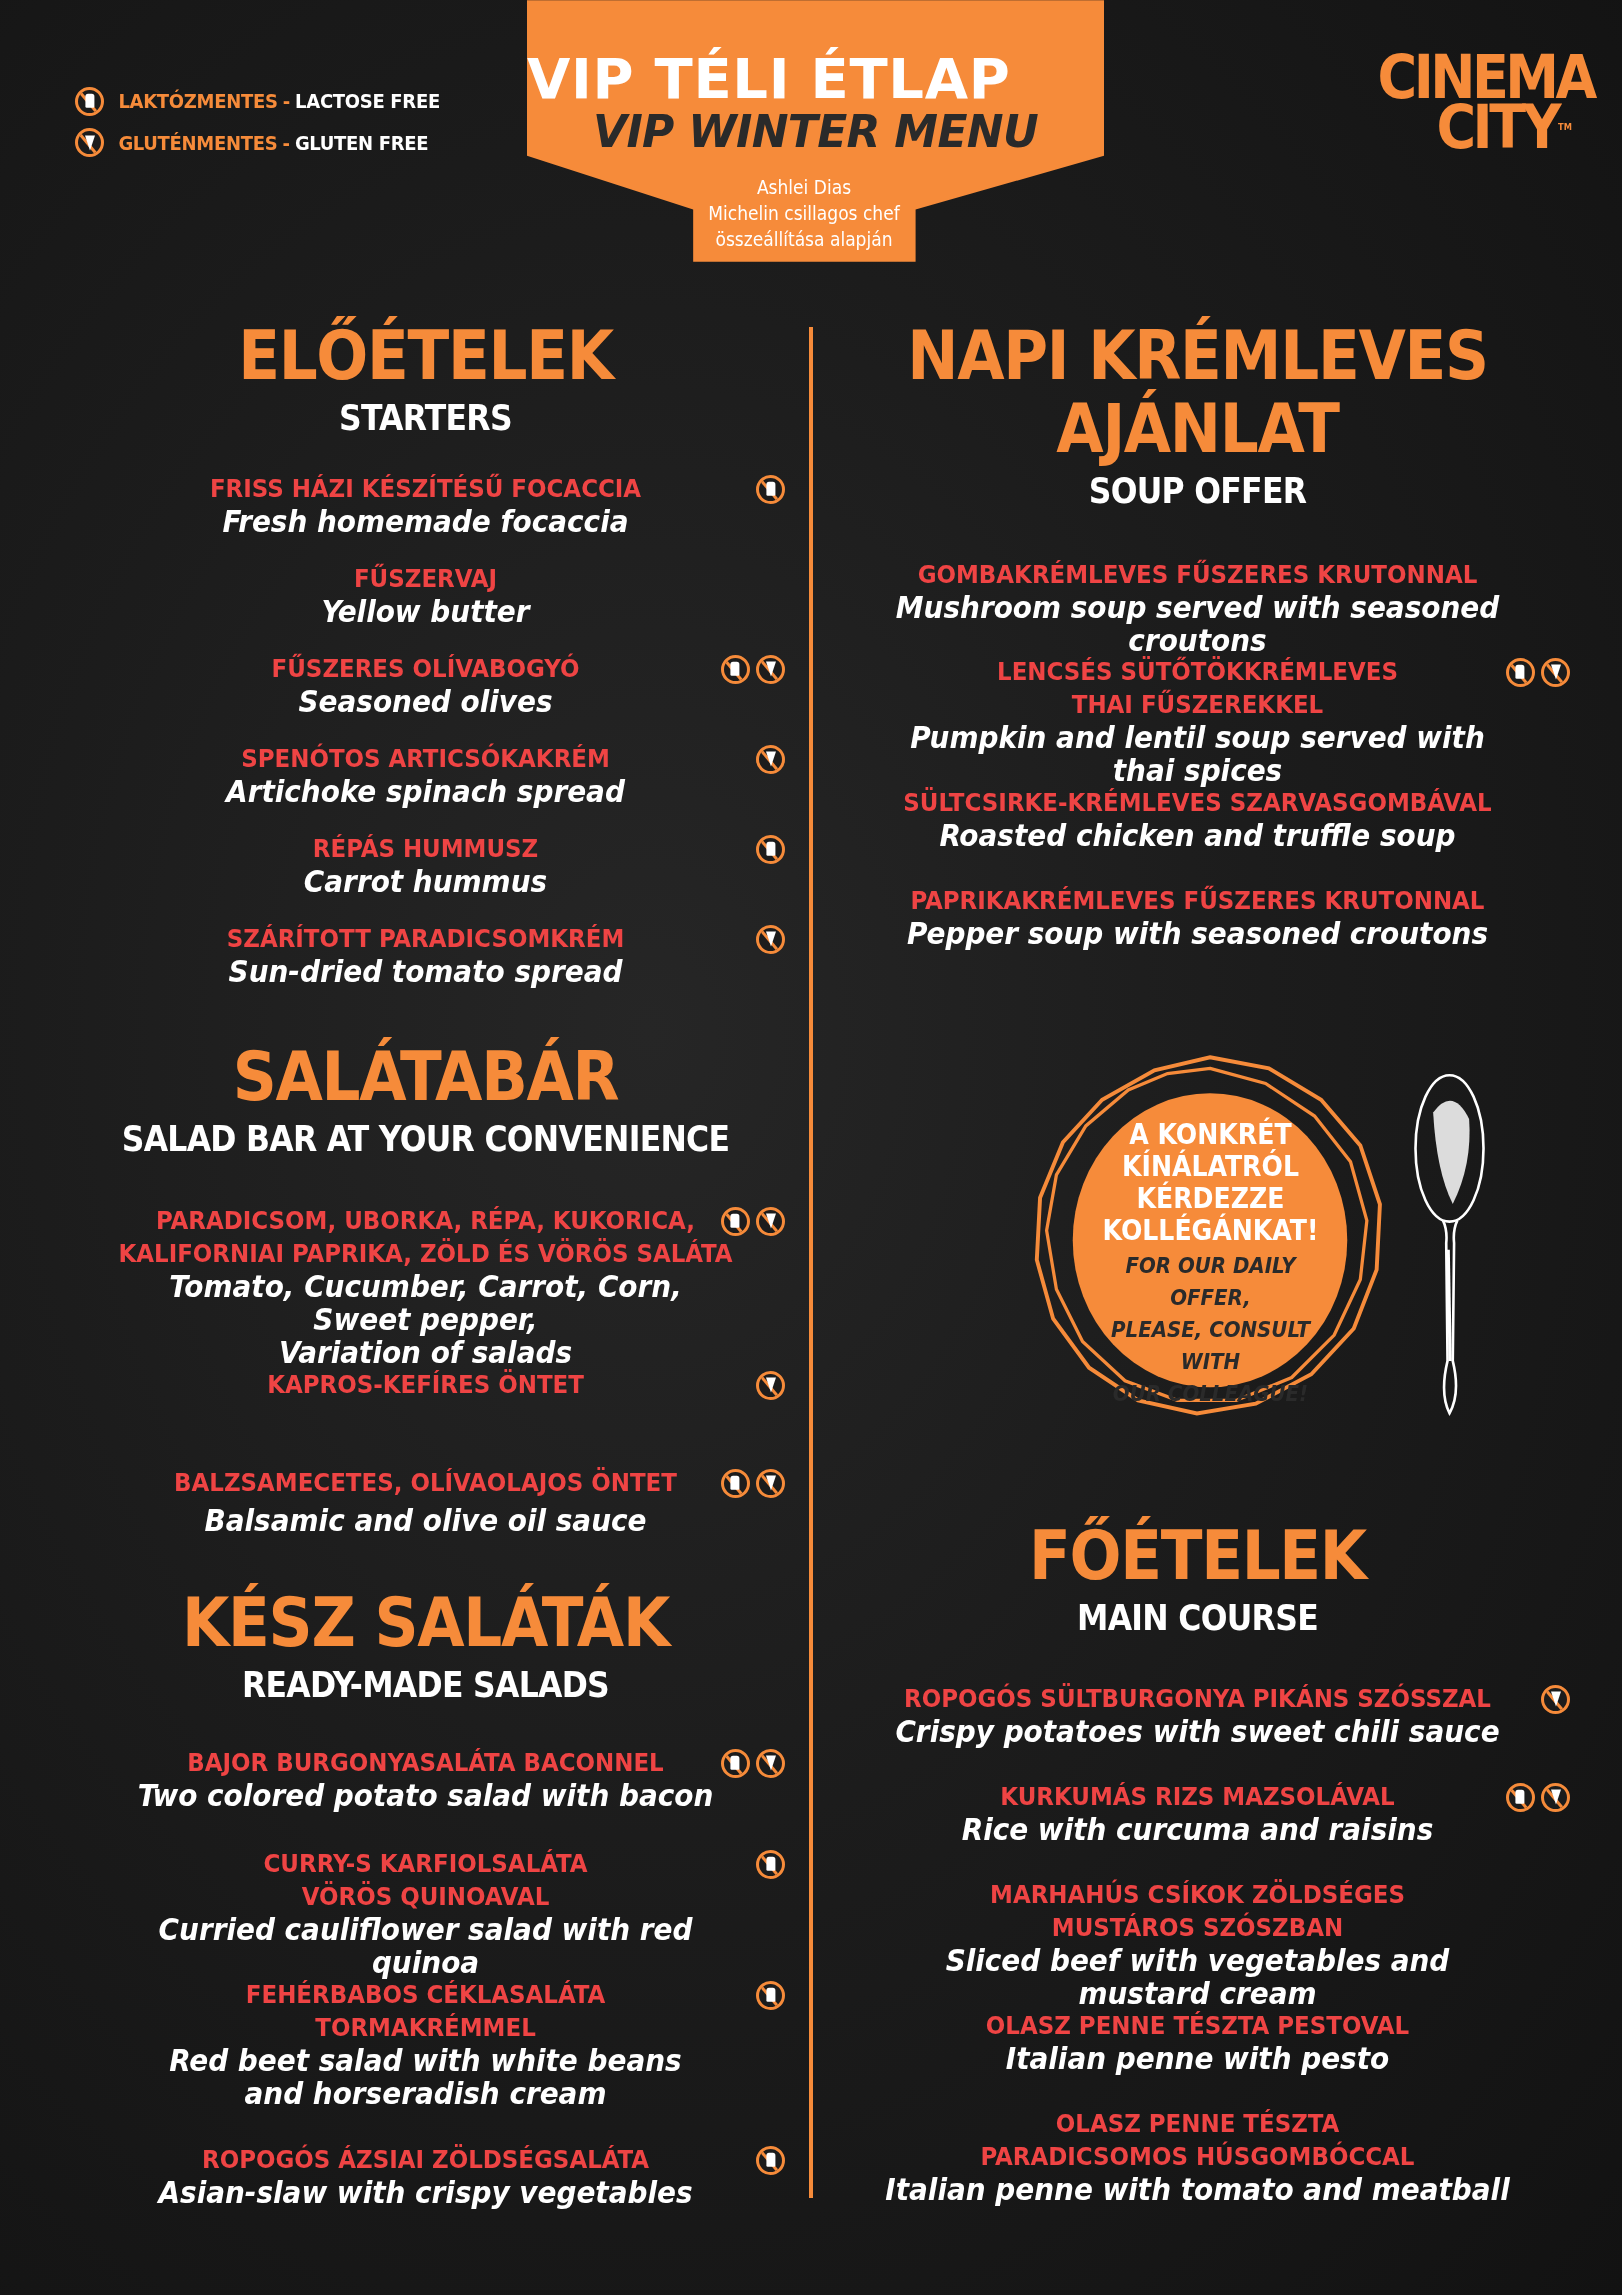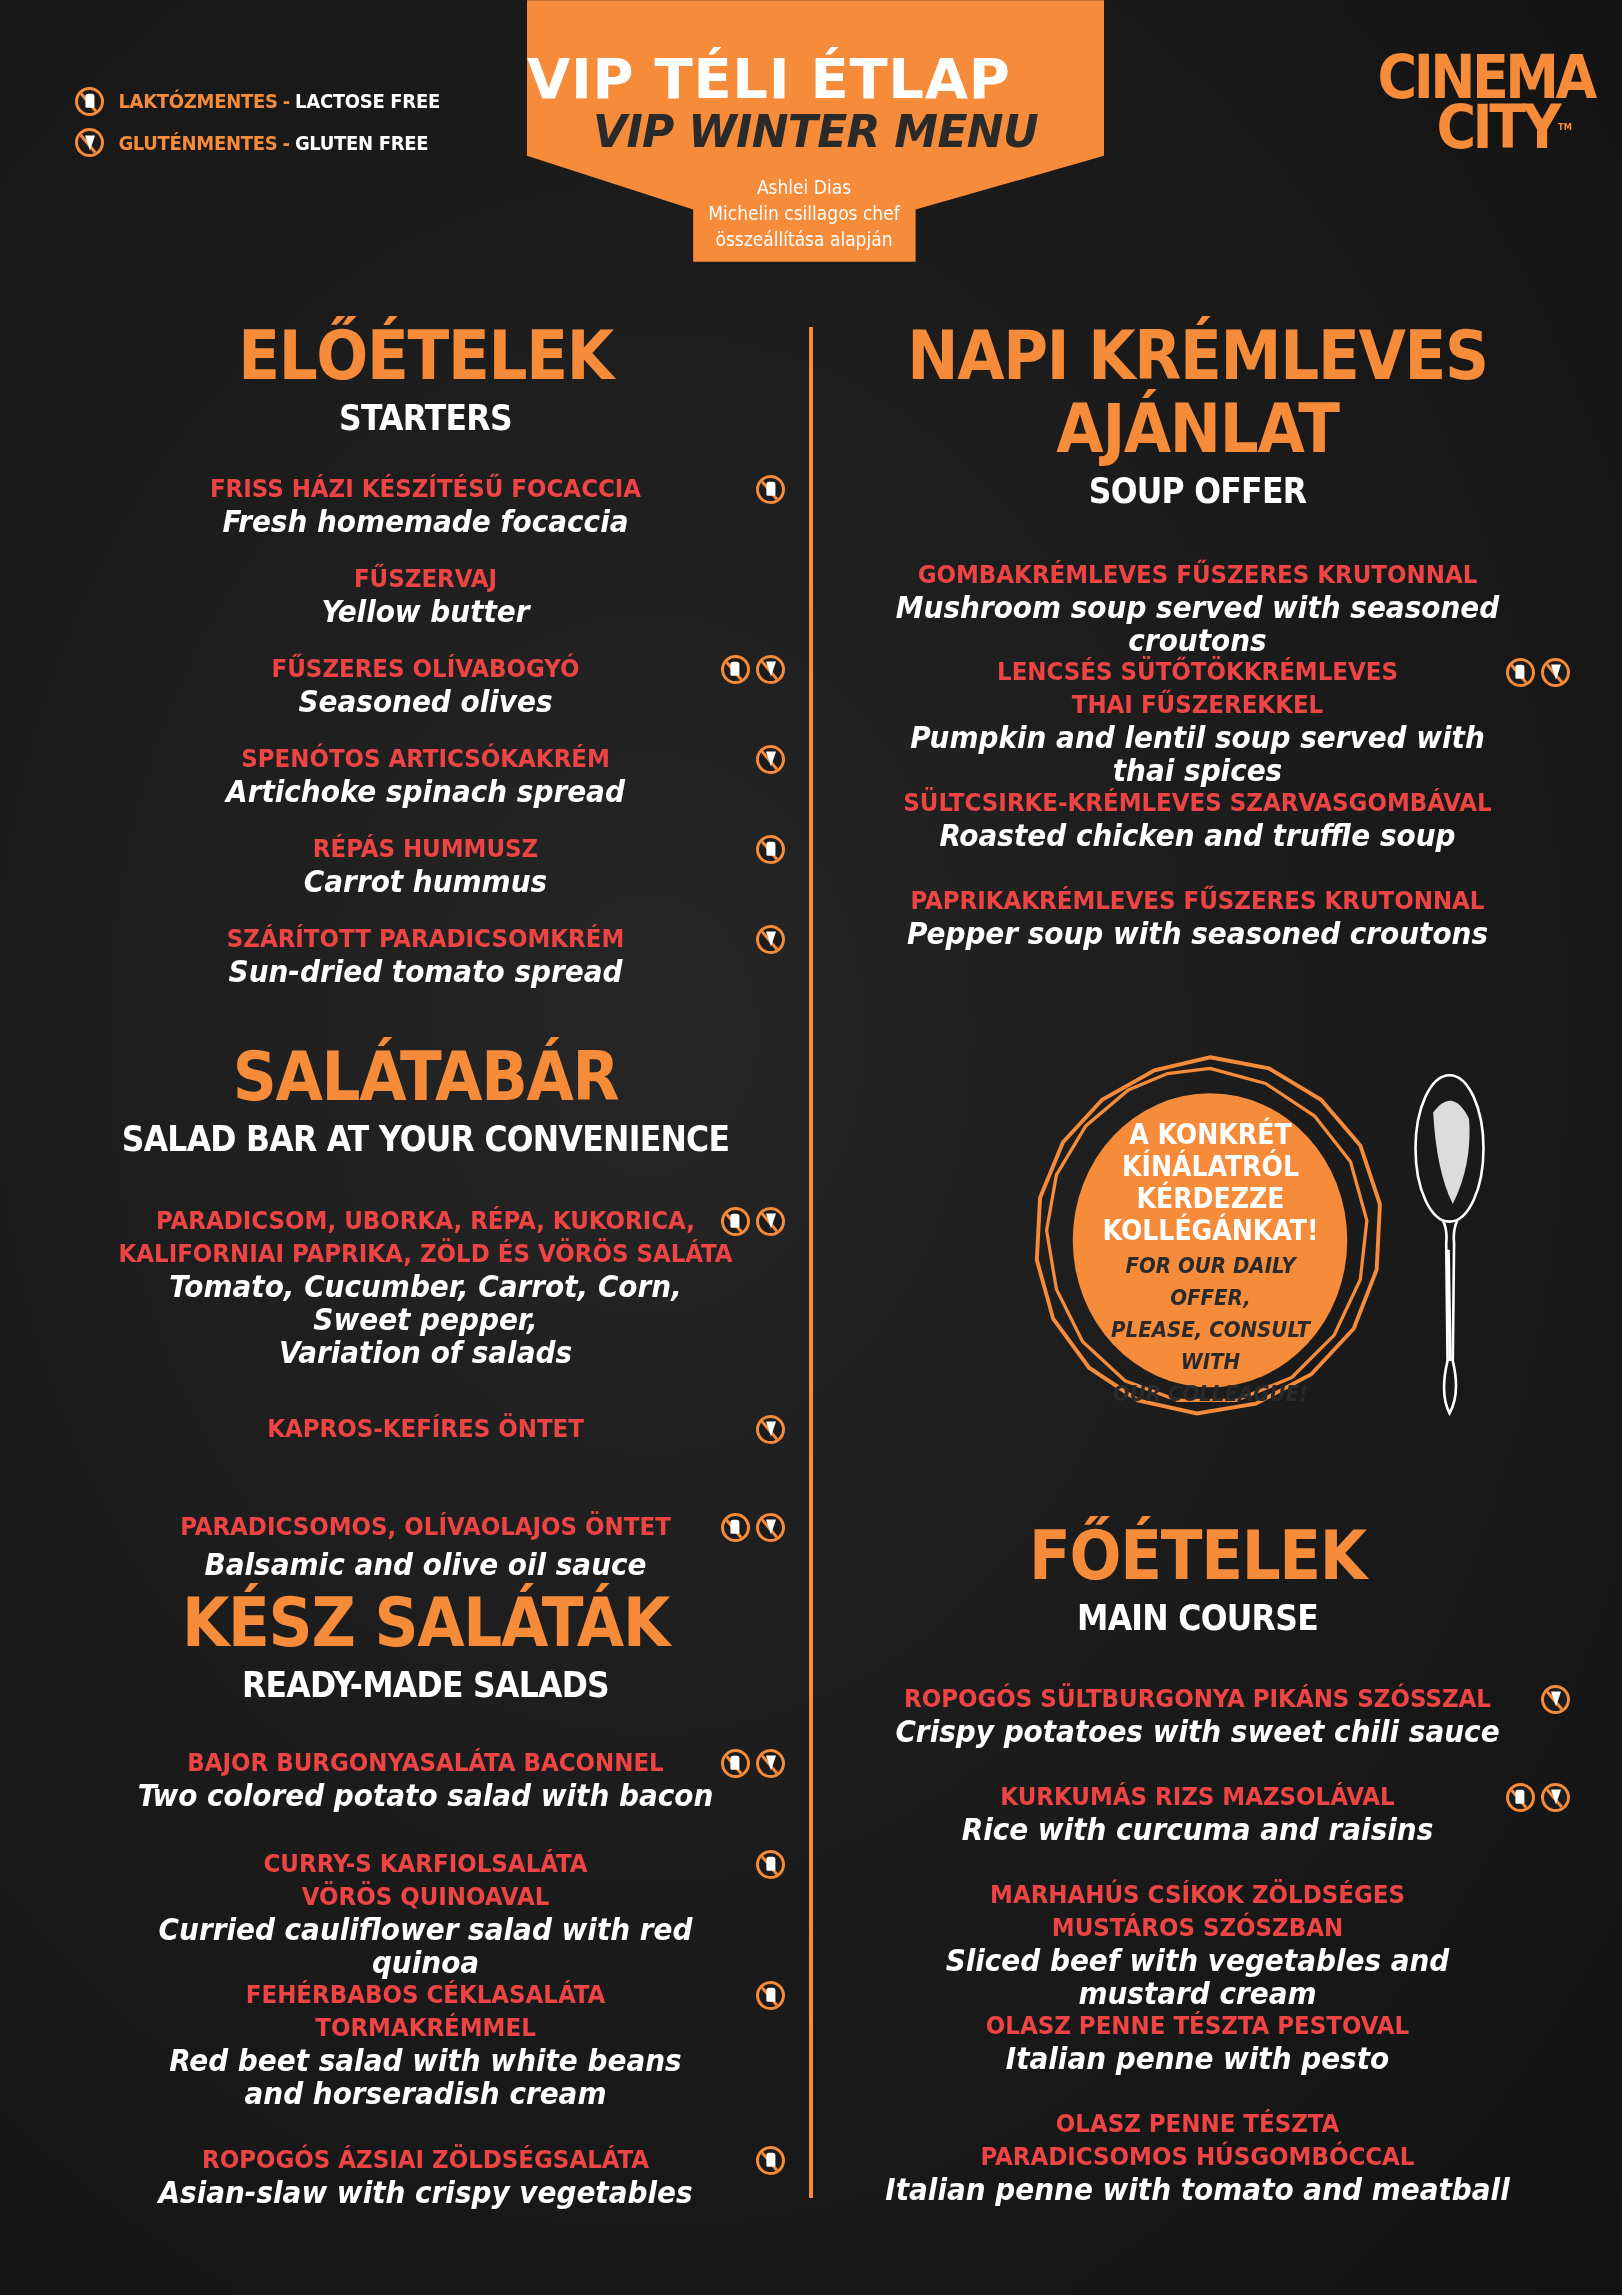--- a/index.html
+++ b/index.html
@@ -163,30 +163,30 @@
 Variation of salads</div>
     <div class="item-icons">
         <span class="badge">
           <span class="glyph glyph-milk"></span>
         </span>
         <span class="badge">
           <span class="glyph glyph-wheat"></span>
         </span>
       </div>
   </div>
-  <div class="item" style="height:98px;margin-top:44px;">
+  <div class="item" style="height:98px;">
     <div class="item-hu">KAPROS-KEFÍRES ÖNTET</div>
     <div class="item-icons">
         <span class="badge">
           <span class="glyph glyph-wheat"></span>
         </span>
       </div>
   </div>
   <div class="item" style="height:98px;">
-    <div class="item-hu">PARADICSOMOS, OLÍVAOLAJOS ÖNTET</div>
+    <div class="item-hu">BALZSAMECETES, OLÍVAOLAJOS ÖNTET</div>
     <div class="item-en" style="margin-top:5.2px;">Balsamic and olive oil sauce</div>
     <div class="item-icons">
         <span class="badge">
           <span class="glyph glyph-milk"></span>
         </span>
         <span class="badge">
           <span class="glyph glyph-wheat"></span>
         </span>
       </div>
   </div>

